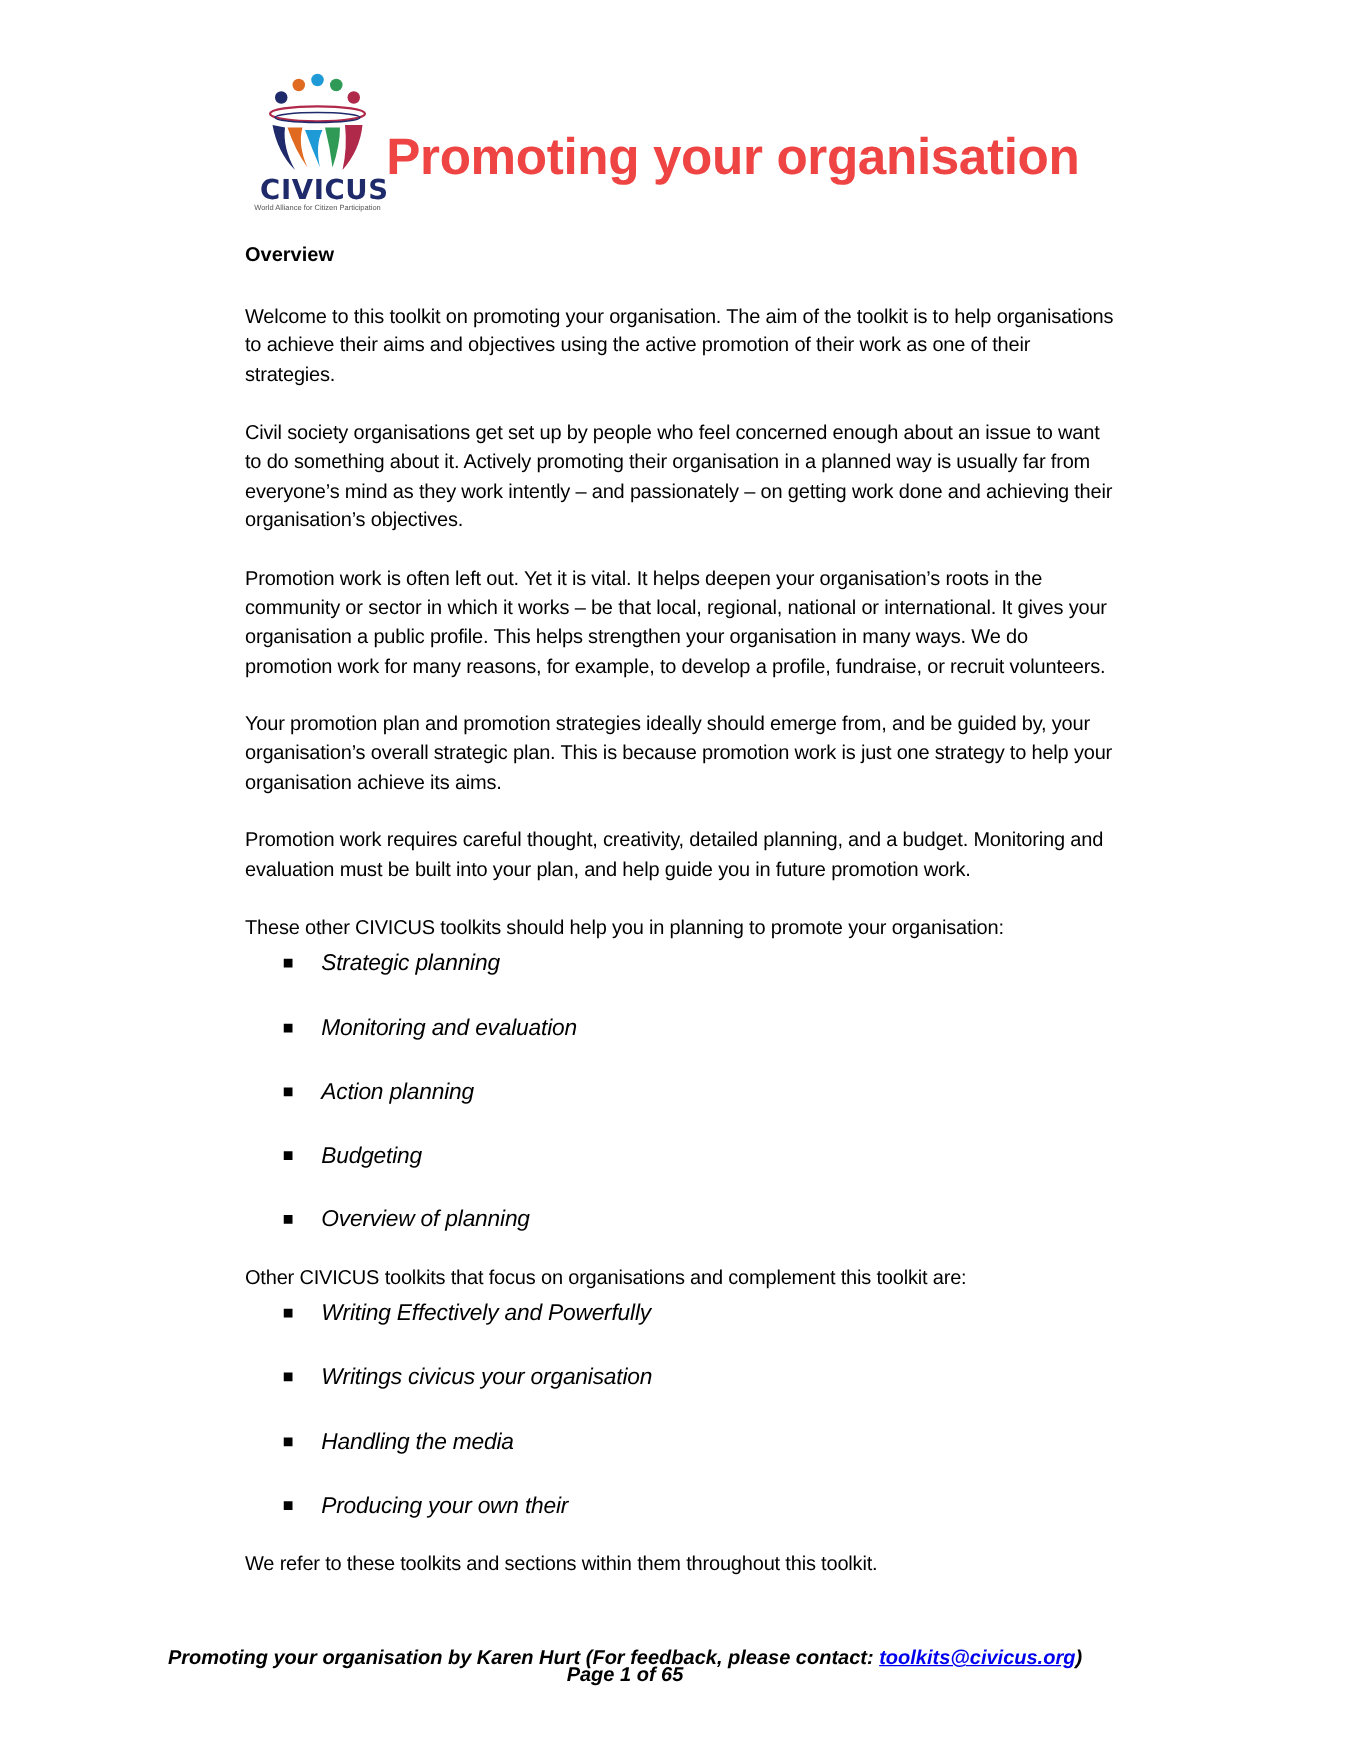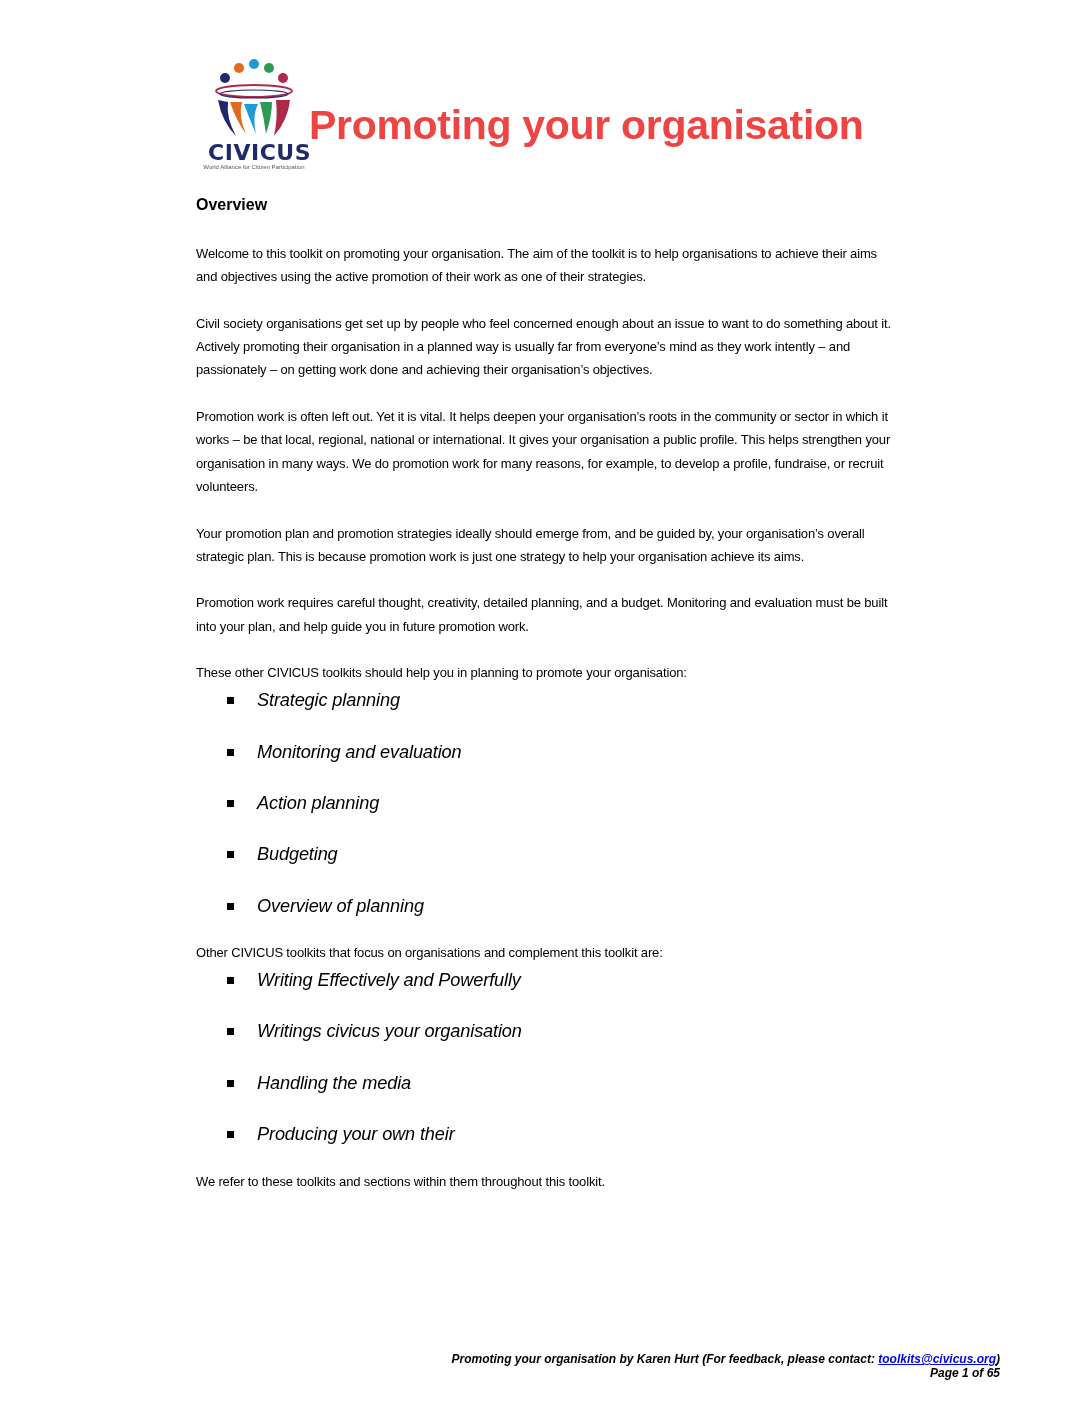--- a/index.html
+++ b/index.html
@@ -9,27 +9,27 @@
   .logo svg { display: block; }
   .logo-word { position: absolute; left: 0; top: 82px; width: 115px; text-align: right;
                font-family: "DejaVu Sans", sans-serif; font-weight: bold; font-size: 22px;
                color: #1f2a6b; letter-spacing: 0.5px; }
   .logo-tag { position: absolute; left: 2px; top: 106px; width: 112px; text-align: center;
               font-size: 6px; color: #555; white-space: nowrap; }
   .title { position: absolute; left: 309px; top: 102px; font-size: 41px; font-weight: bold;
            color: #ef4444; letter-spacing: -0.3px; white-space: nowrap; }
   .content { position: absolute; left: 196px; top: 190px; width: 700px; }
   .h2 { font-size: 16px; font-weight: bold; margin: 0 0 22px 0; line-height: 30px; }
-  p { font-size: 13px; line-height: 23.3px; margin: 0 0 23.3px 0; letter-spacing: -0.15px; }
+  p { font-size: 16px; line-height: 23.3px; margin: 0 0 23.3px 0; letter-spacing: -0.15px; }
   ul.list { list-style: none; margin: -23.3px 0 23.3px 0; padding: 0; }
   ul.list li { position: relative; padding-left: 61px; font-size: 18.2px; line-height: 23.3px;
                font-style: italic; letter-spacing: -0.15px; margin-top: 28px; }
   ul.list li .bullet { position: absolute; left: 31px; top: 8px; width: 7px; height: 7px; background: #000; }
-  .footer { position: absolute; left: 0; top: 1352px; width: 1000px; text-align: right;
-            font-size: 12px; font-weight: bold; font-style: italic; line-height: 14px; }
+  .footer { position: absolute; left: 0; top: 1320px; width: 1000px; text-align: center;
+            font-size: 16px; font-weight: bold; font-style: italic; line-height: 14px; }
   .footer .line1 { padding-left: 0; }
   .footer a { color: #0000ee; text-decoration: underline; }
 </style>
 </head>
 <body>
 
 <div class="logo">
   <svg width="115" height="82" viewBox="0 0 115 82">
     <circle cx="29" cy="20" r="5" fill="#1f2a6b"></circle>
     <circle cx="43" cy="10" r="5" fill="#e06a1f"></circle>

